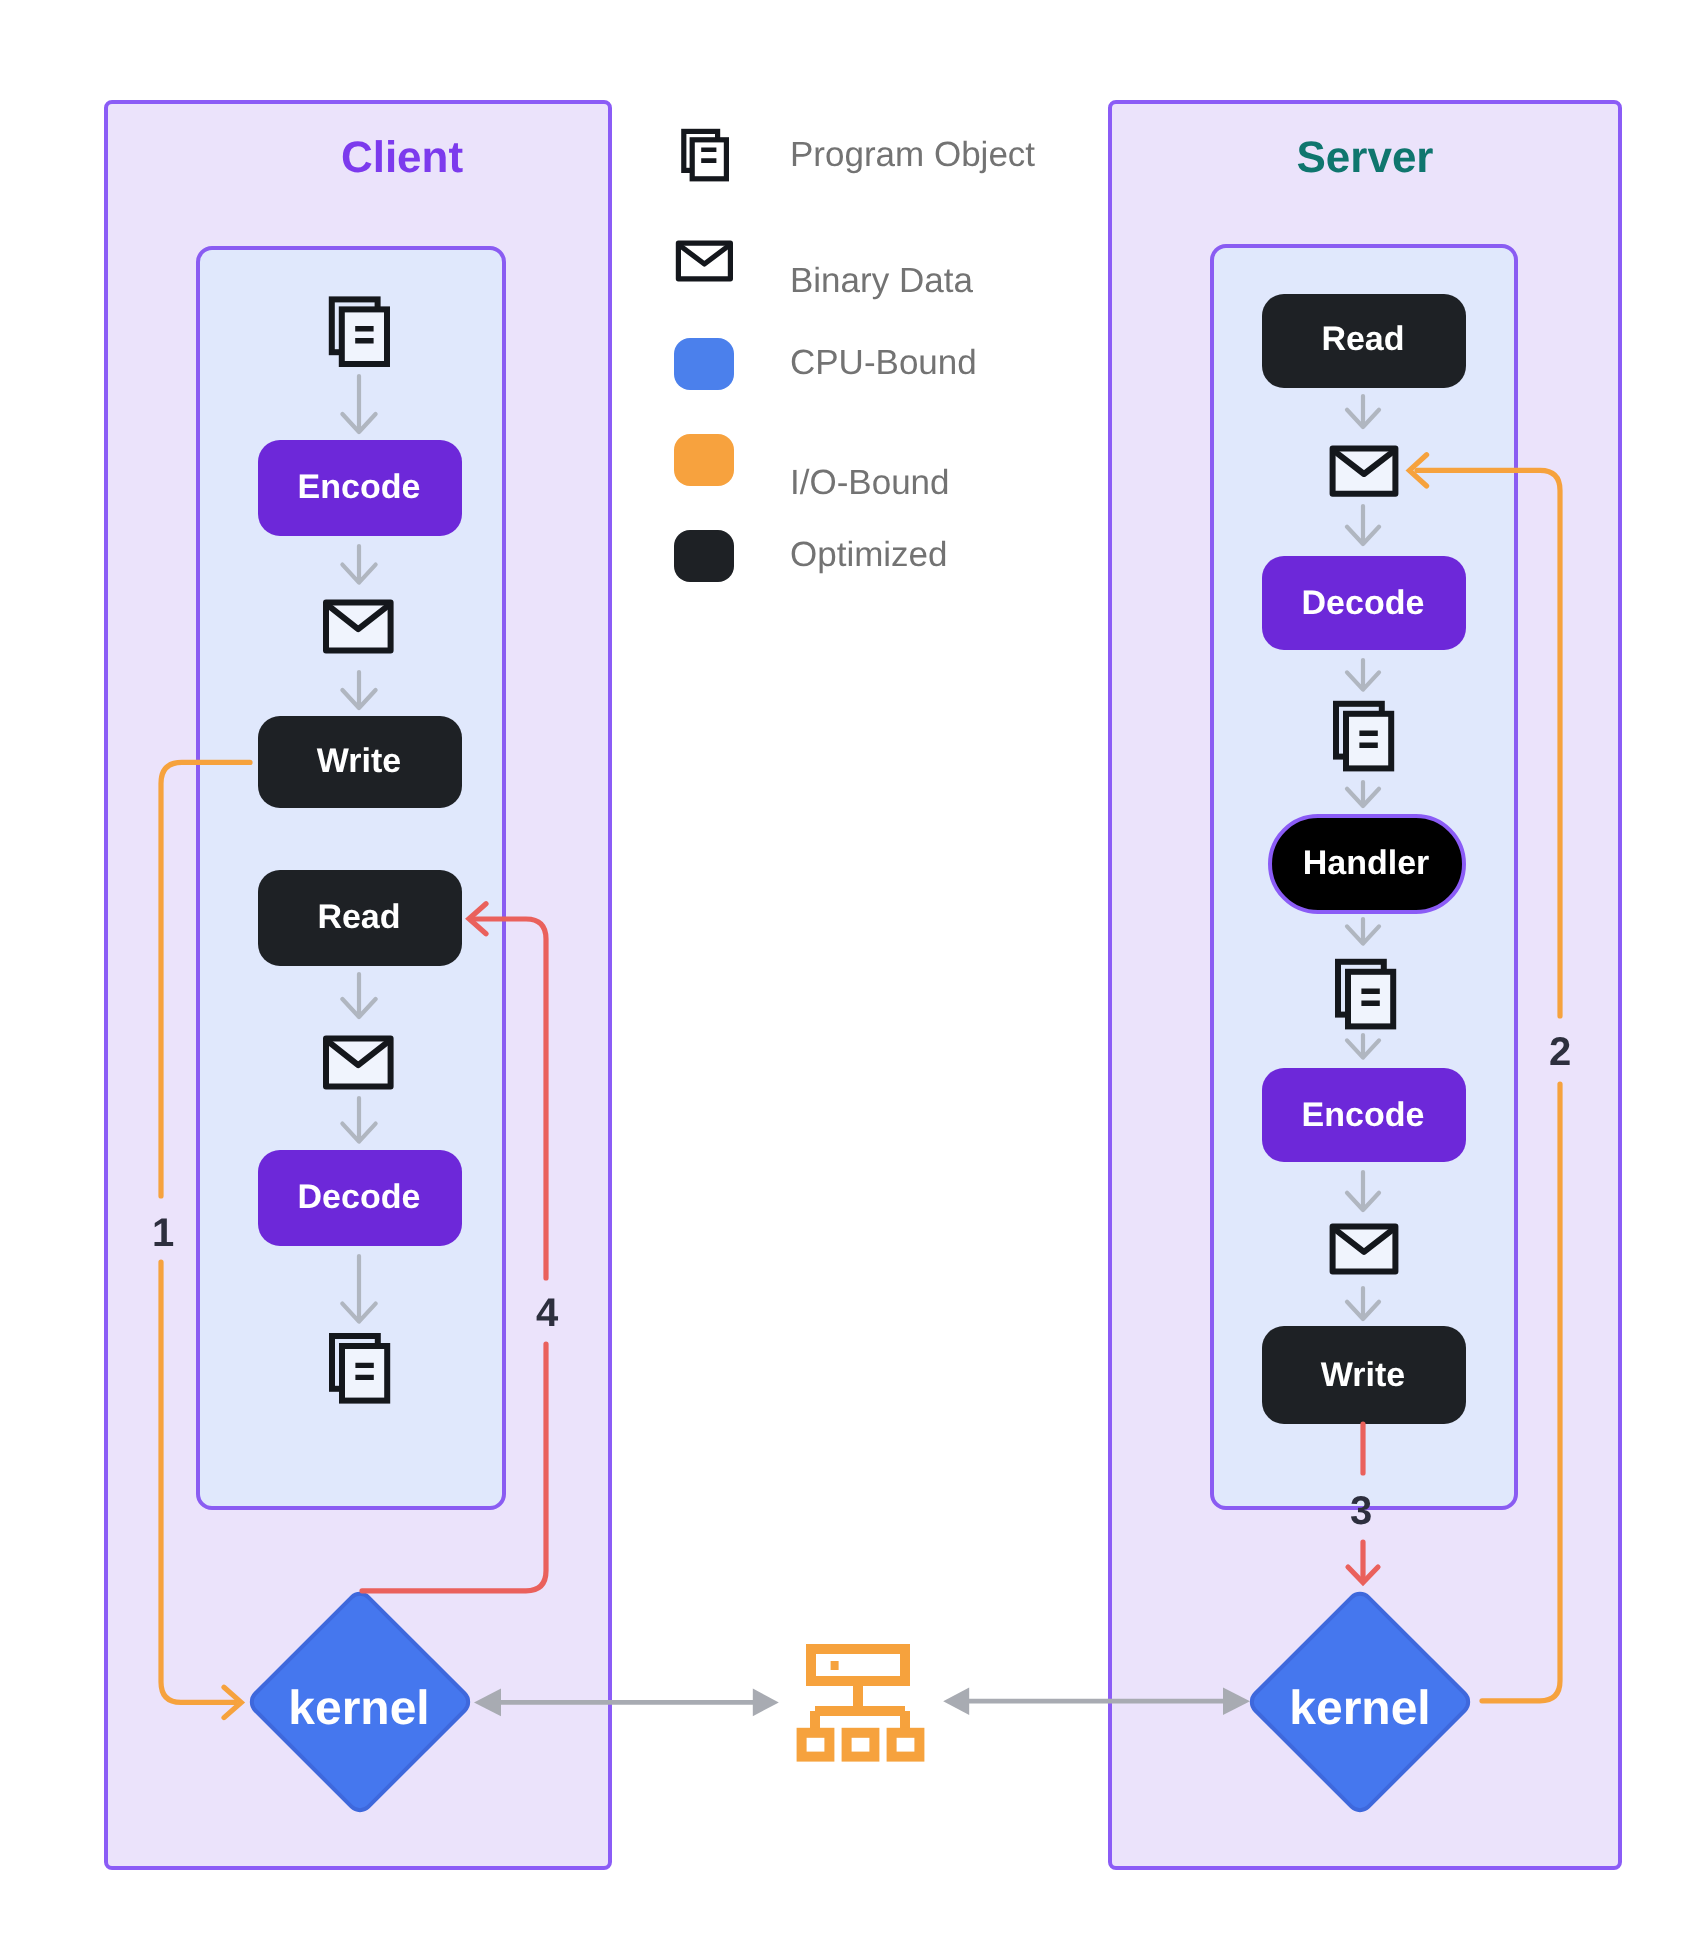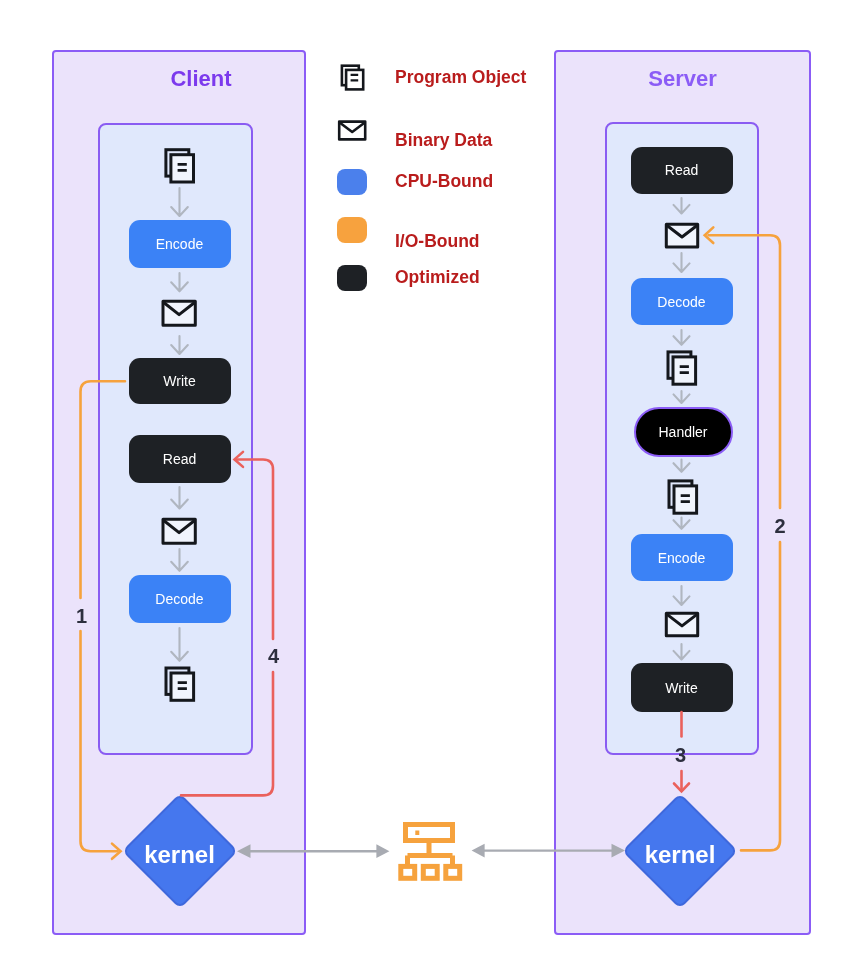--- a/index.html
+++ b/index.html
@@ -5,39 +5,39 @@
   html,body{margin:0;padding:0;background:#ffffff;}
   body{width:852px;height:970px;position:relative;overflow:hidden;
        font-family:"Liberation Sans", sans-serif;}
   .abs{position:absolute;}
   .outer{position:absolute;box-sizing:border-box;background:#ebe3fb;
          border:2px solid #8b5cf6;border-radius:4px;}
   .inner{position:absolute;box-sizing:border-box;background:#e0e8fc;
          border:2px solid #8a5cf2;border-radius:8px;}
   .title{position:absolute;font-weight:700;font-size:22px;text-align:center;}
   .btn{position:absolute;box-sizing:border-box;border-radius:11px;
-       color:#ffffff;font-weight:400;font-size:14px;
+       color:#ffffff;font-weight:700;font-size:17px;
        display:flex;align-items:center;justify-content:center;}
-  .gray{background:#3b82f6;}
+  .gray{background:#6d28d9;}
   .black{background:#1e2125;}
   .diamond{position:absolute;width:82px;height:82px;background:#4577ee;box-sizing:border-box;border:2px solid #3e68dc;
            border-radius:7px;transform:rotate(45deg);}
   .dlabel{position:absolute;width:110px;text-align:center;color:#fff;
           font-weight:700;font-size:24px;}
-  .legtxt{position:absolute;left:395px;font-weight:700;font-size:17.5px;
-          color:#b91c1c;}
+  .legtxt{position:absolute;left:395px;font-weight:400;font-size:17.5px;
+          color:#737373;}
   .legsq{position:absolute;left:337px;width:30px;border-radius:8px;}
 </style>
 </head>
 <body>
 
   <div class="outer" style="left:52px;top:50px;width:254px;height:885px"></div>
   <div class="outer" style="left:554px;top:50px;width:257px;height:885px"></div>
   <div class="title" style="left:52px;top:66px;width:298px;color:#7c3aed">Client</div>
-  <div class="title" style="left:555px;top:66px;width:255px;color:#8b5cf6">Server</div>
+  <div class="title" style="left:555px;top:66px;width:255px;color:#0f766e">Server</div>
 
   <div class="inner" style="left:98px;top:123px;width:155px;height:632px"></div>
   <div class="inner" style="left:605px;top:122px;width:153.5px;height:633px"></div>
 
   <div class="btn gray" style="left:128.5px;top:220px;width:102px;height:48px">Encode</div>
   <div class="btn black" style="left:128.5px;top:357.5px;width:102px;height:46px">Write</div>
   <div class="btn black" style="left:128.5px;top:435px;width:102px;height:48px">Read</div>
   <div class="btn gray" style="left:128.5px;top:574.5px;width:102px;height:48px">Decode</div>
 
   <div class="btn black" style="left:630.5px;top:146.5px;width:102px;height:47px">Read</div>

